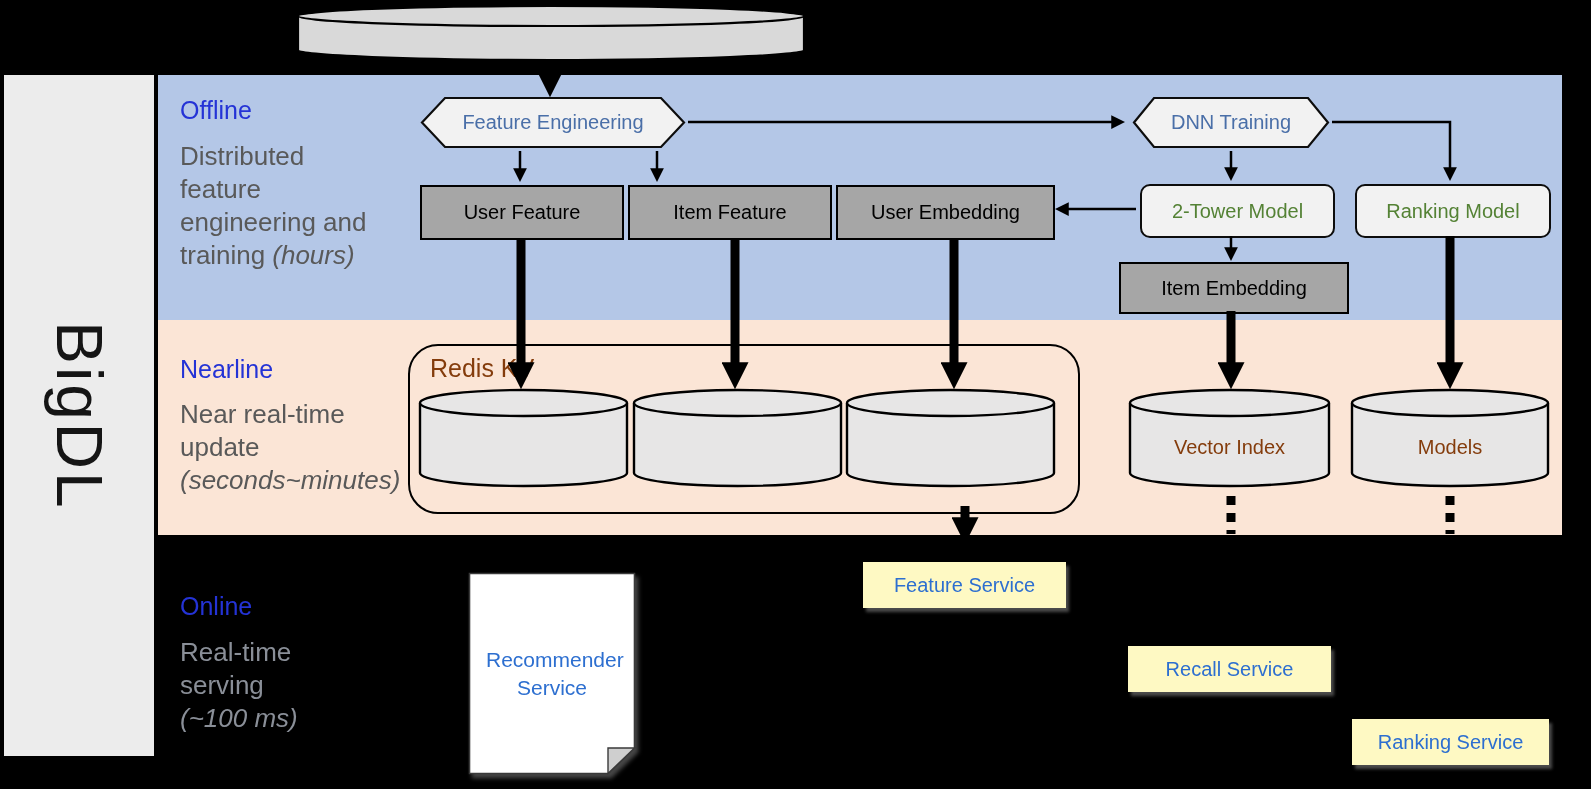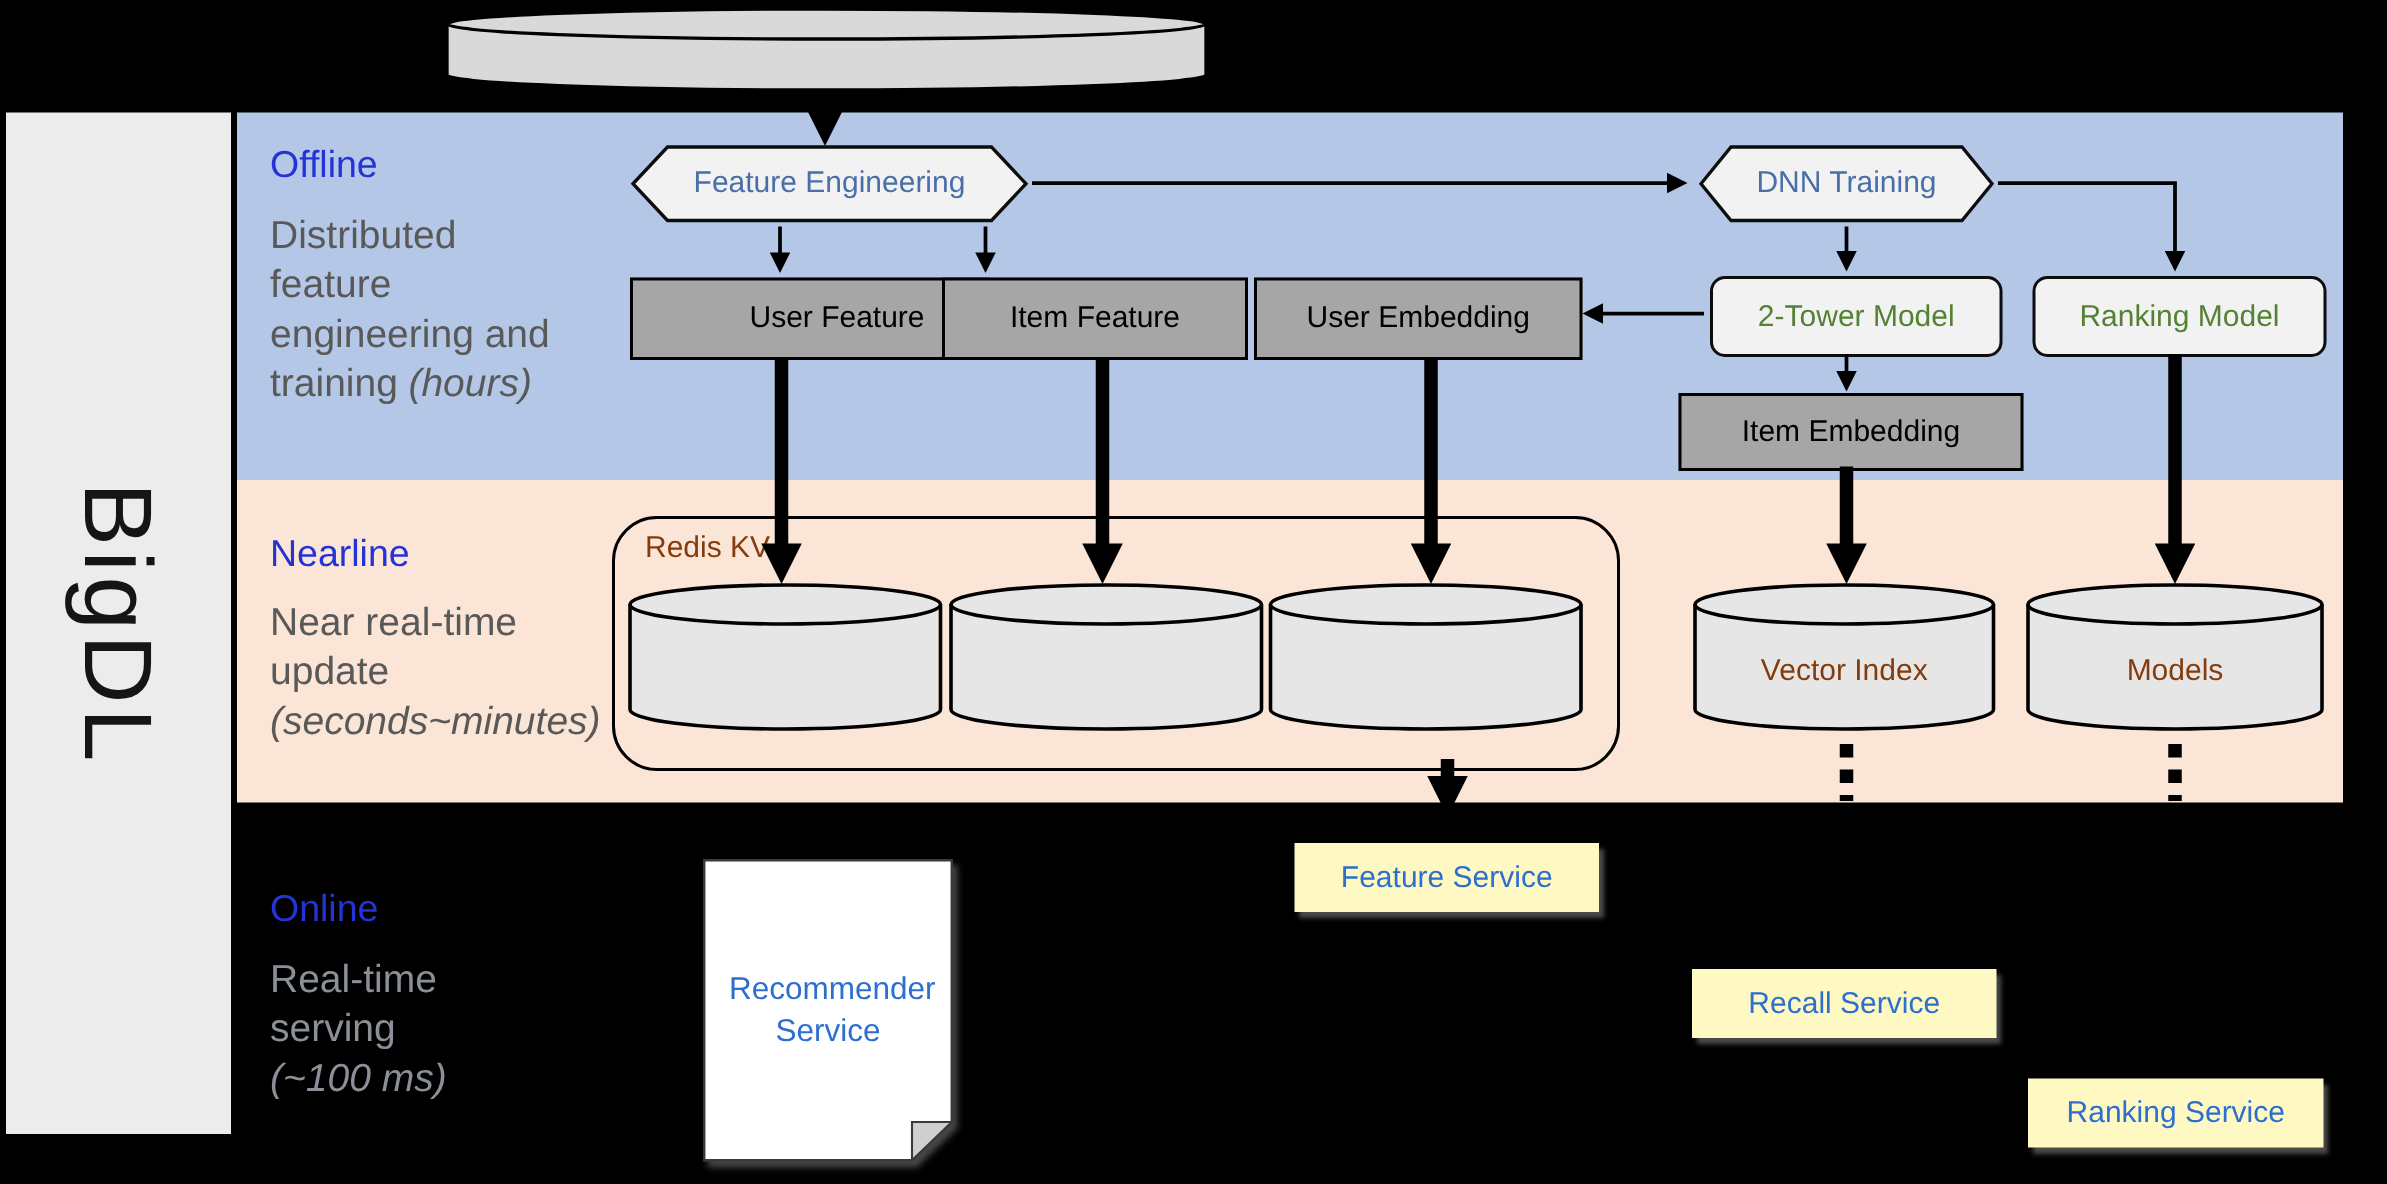--- a/index.html
+++ b/index.html
@@ -43,21 +43,21 @@
   .round-box .lbl{ color:var(--model-text,#548235); }
 
   .hex-lbl{ color:var(--process-text,#4a6fa8); }
   .store-lbl{ color:var(--store-text,#843c0c); }
 
   
   .redis-box{
     left:408px; top:344px; width:668px; height:166px;
     border:2.5px solid #000; border-radius:30px;
   }
-  .redis-tag{ position:absolute; left:20px; top:8px; font-size:20px; color:var(--store-text,#843c0c); }
+  .redis-tag{ position:absolute; left:20px; top:8px; font-size:25px; color:var(--store-text,#843c0c); }
 
   
   .cyl-lbl{ padding-top:18px; }
 
   
   .service-box{
     background:#fef9c3; display:flex; align-items:center; justify-content:center;
     font-size:20px; color:var(--service-text,#2d6fd0);
     box-shadow:3px 4px 3px rgba(150,150,150,0.5);
   }
@@ -118,21 +118,21 @@
     <span class="lbl hex-lbl">Feature Engineering</span>
   </div>
 
   <div class="abs shape" style="left:1132px;top:96px;width:198px;height:53px;">
     <svg viewBox="0 0 198 53">
       <polygon points="2,26.5 22,2 176,2 196,26.5 176,51 22,51" fill="#f2f2f2" stroke="#0d0d0d" stroke-width="2.2"></polygon>
     </svg>
     <span class="lbl hex-lbl">DNN Training</span>
   </div>
 
-  <div class="abs shape dark-box" style="left:420px;top:185px;width:200px;height:51px;padding-left:36px;">
+  <div class="abs shape dark-box" style="left:420px;top:185px;width:200px;height:51px;">
     <span class="lbl">User Feature</span>
   </div>
   <div class="abs shape dark-box" style="left:628px;top:185px;width:200px;height:51px;">
     <span class="lbl">Item Feature</span>
   </div>
   <div class="abs shape dark-box" style="left:1119px;top:262px;width:226px;height:48px;">
     <span class="lbl">Item Embedding</span>
   </div>
   <div class="abs shape dark-box" style="left:836px;top:185px;width:215px;height:51px;">
     <span class="lbl">User Embedding</span>

